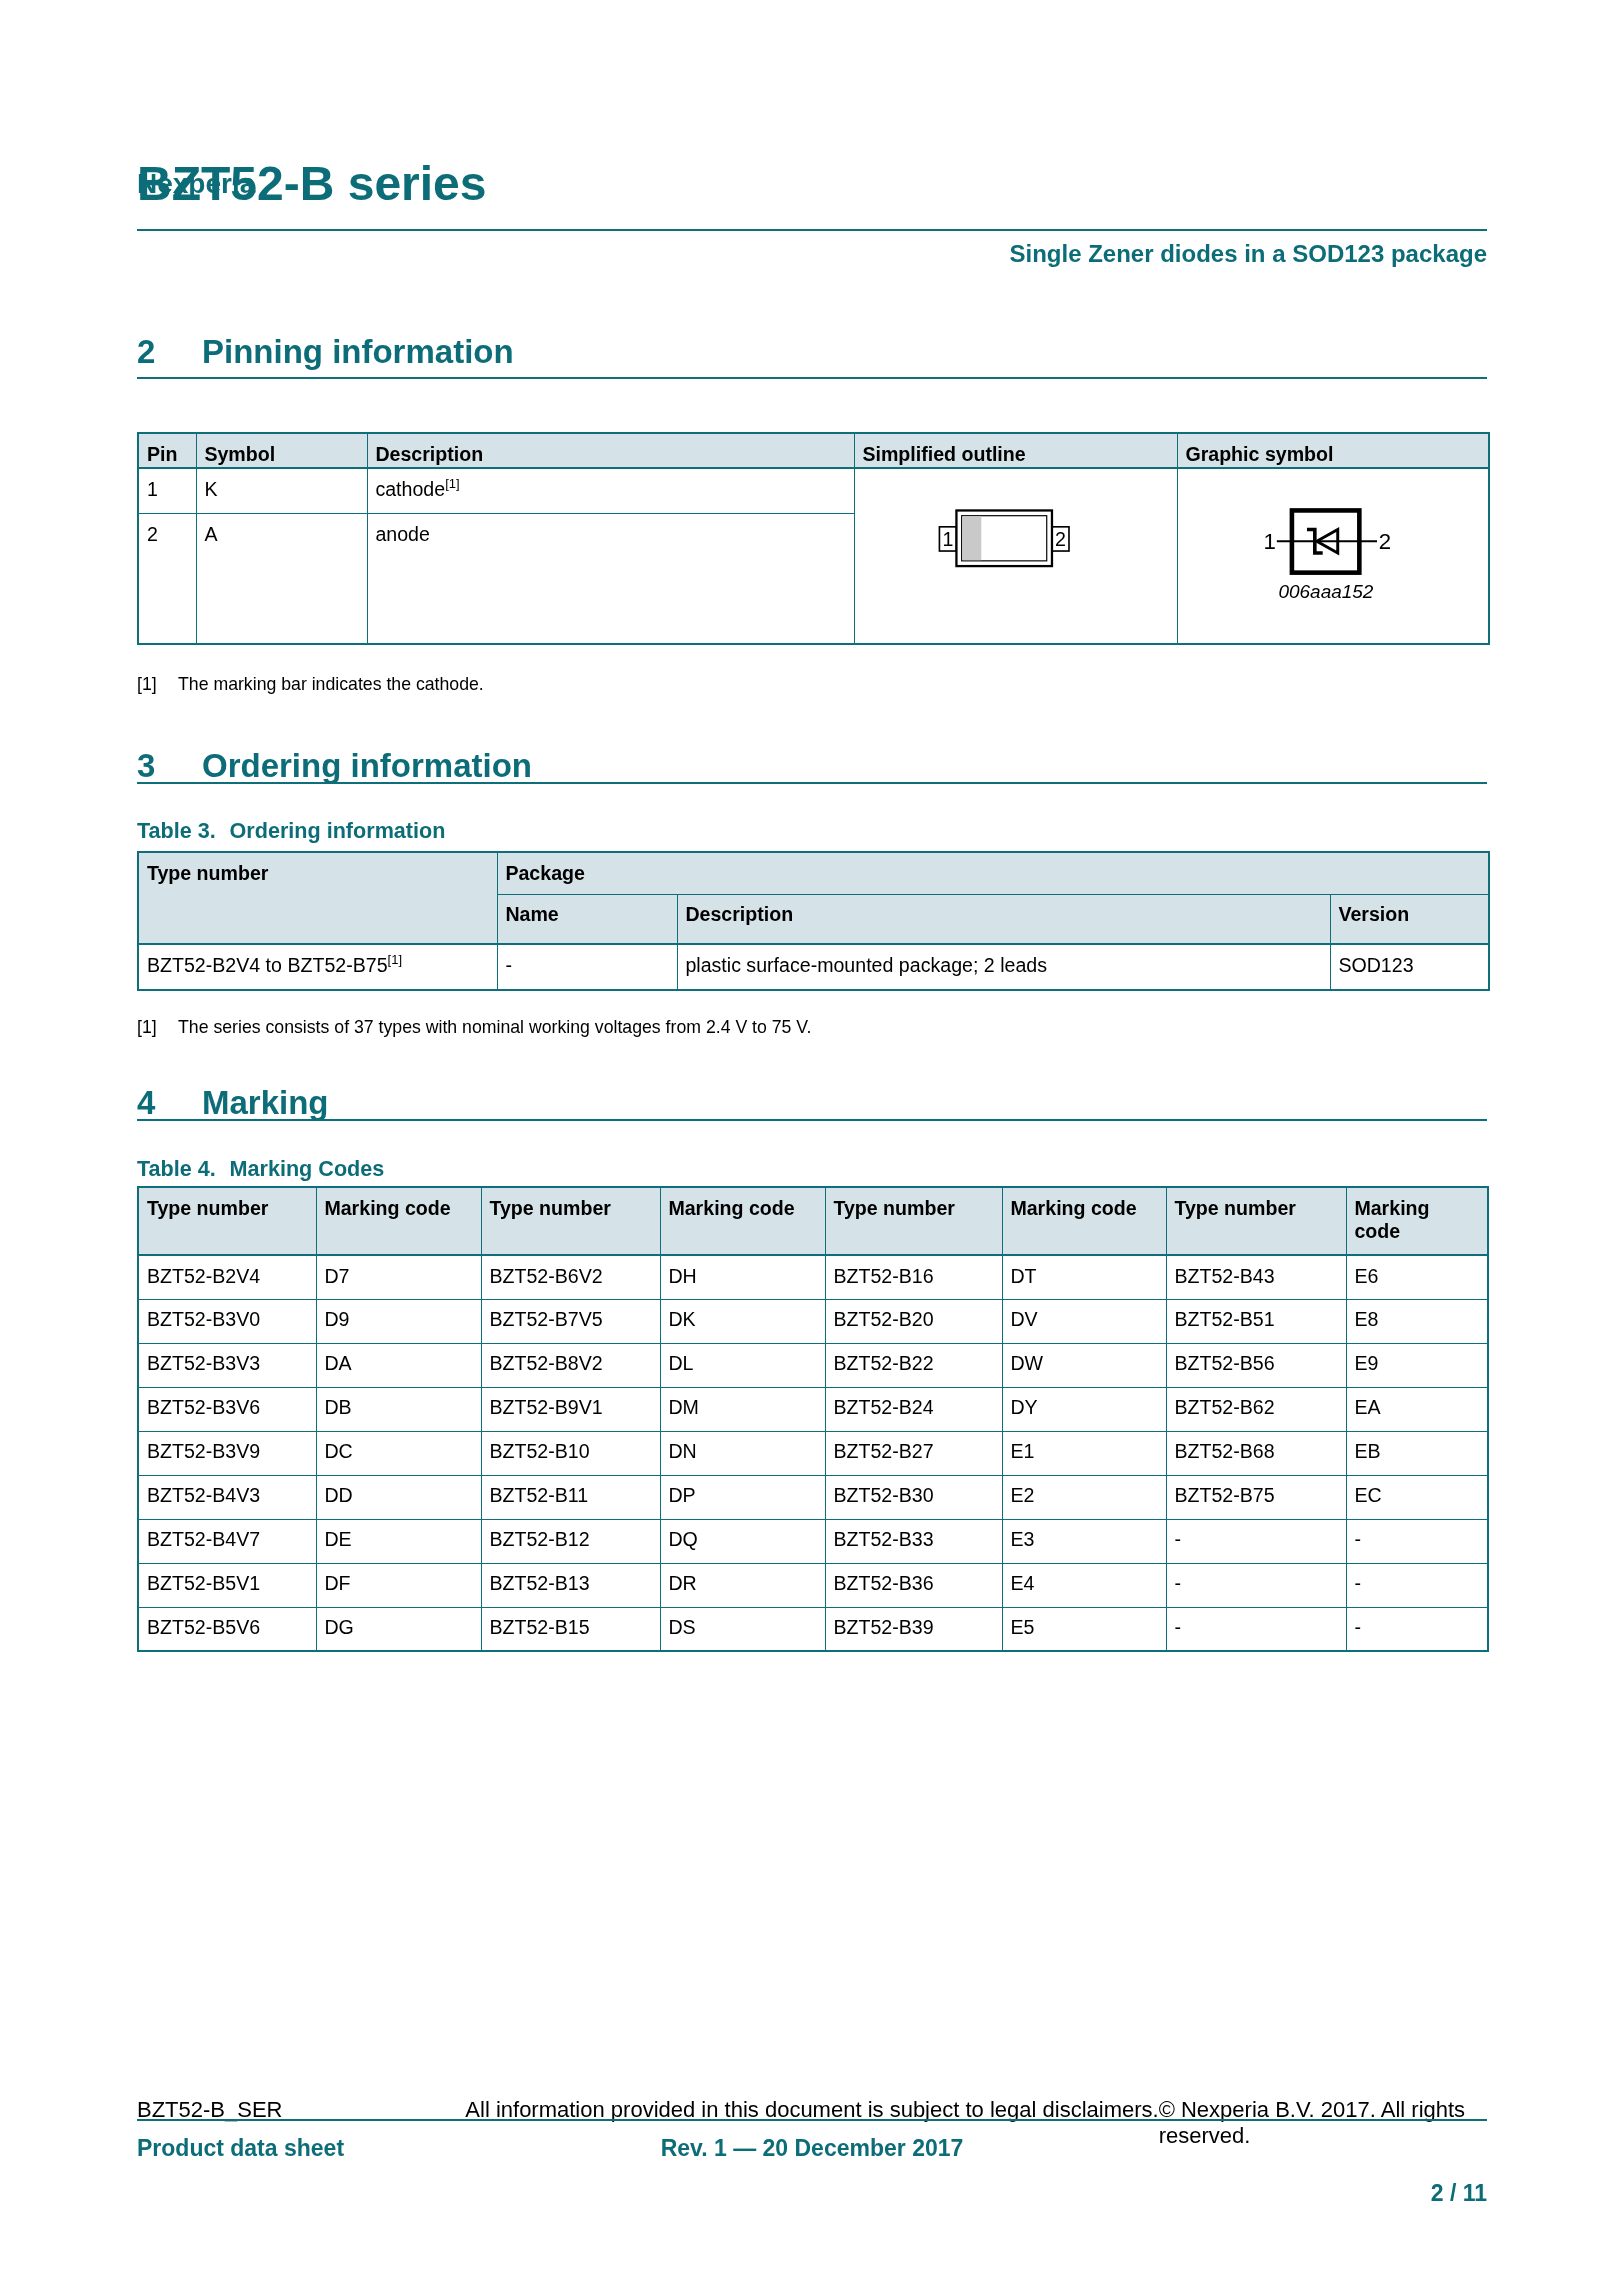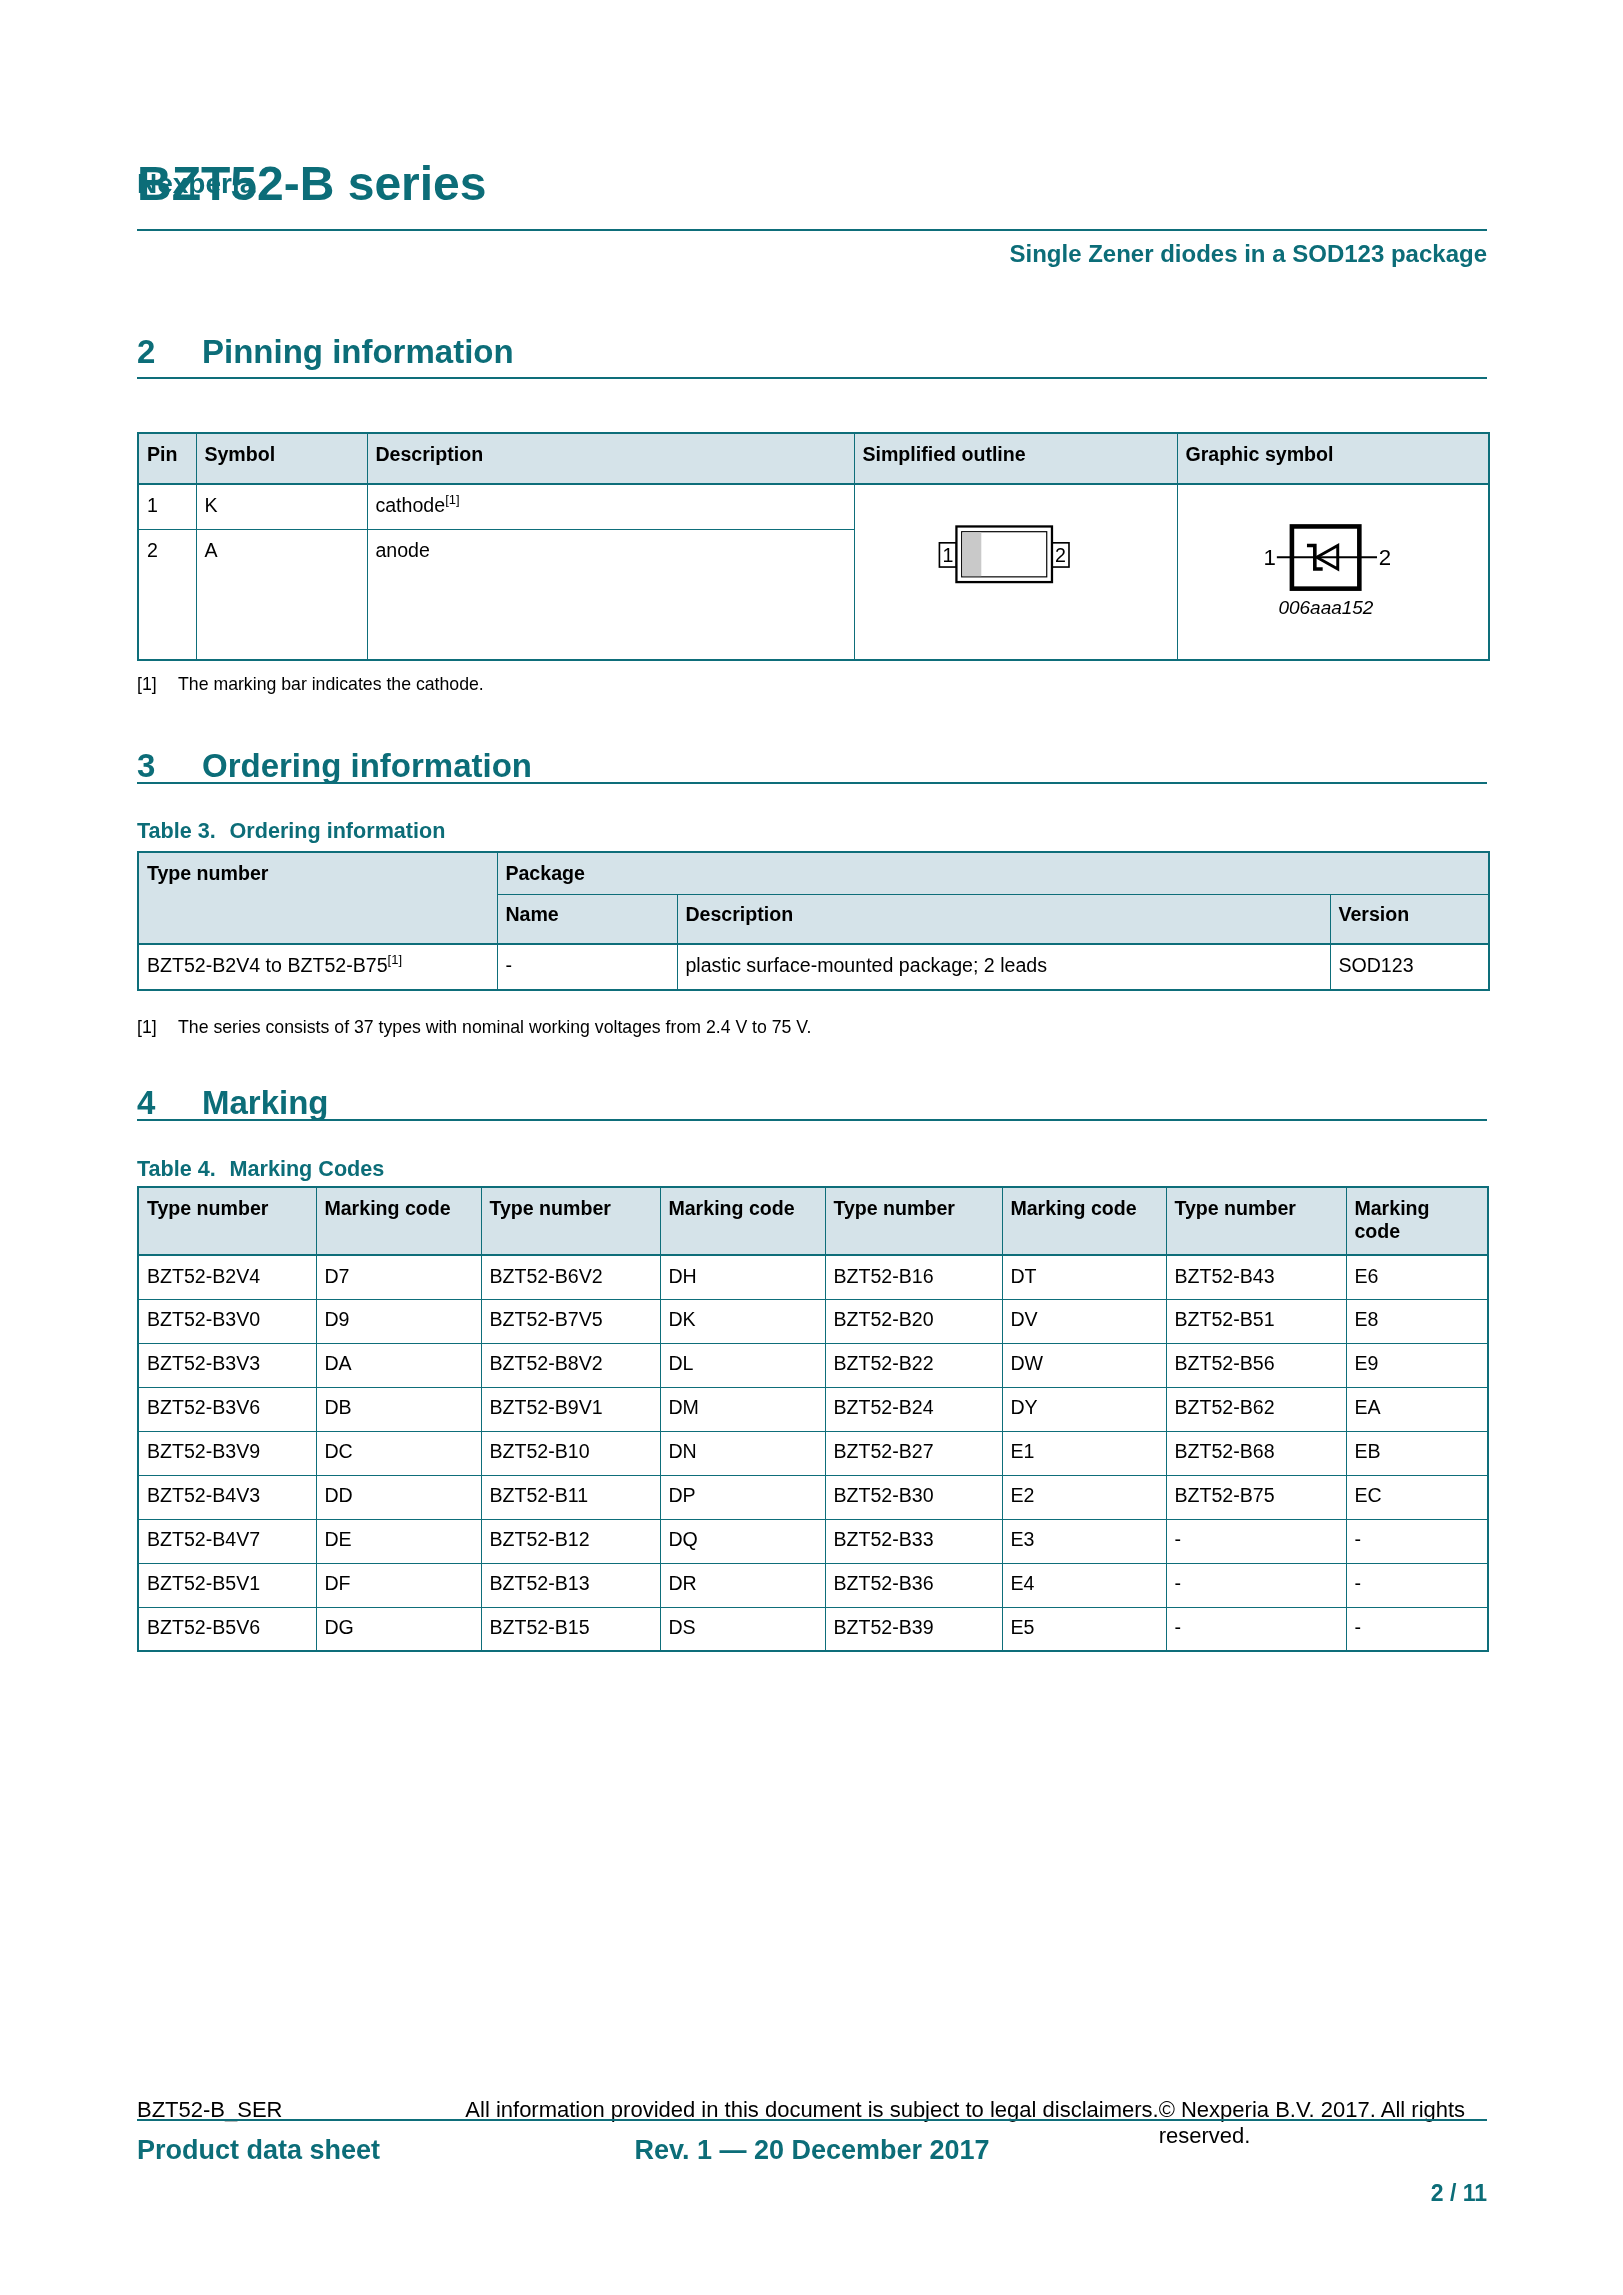--- a/index.html
+++ b/index.html
@@ -42,21 +42,21 @@
   
   table{border-collapse:collapse;table-layout:fixed;width:1350px;background:#fff;
         border:2px solid var(--teal);border-top-width:2.6px;border-bottom-width:2.6px}
   td,th{border:1.3px solid var(--teal);font-size:19.6px;line-height:1.2;color:var(--ink);
         padding:8.5px 7.9px 0 7.9px;vertical-align:top;text-align:left;overflow:hidden}
   th{font-weight:700;background:var(--hdr-fill)}
   tbody tr:first-child td{border-top-width:2.6px}
   .sup{font-size:13px;position:relative;top:-7.9px}
 
   .tbl-t2{top:432px}
-  .t2-h{height:51px}
+  .t2-h{height:35px}
   .t2-r1 td{height:45px}
   .t2-r2 td{height:127px}
   .fig-cell{padding:0}
 
   .tbl-t3{top:851px}
   .t3-h1 th{height:42px}
   .t3-h2 th{height:50px}
   .t3-d td{height:46px}
 
   .tbl-t4{top:1186px}
@@ -67,21 +67,21 @@
   .footnote .fn-marker{display:inline-block;width:41px}
   .fn-1{top:674px}
   .fn-2{top:1017px}
 
   
   .footer-line1{top:2097px;display:grid;grid-template-columns:1fr auto 1fr;font-size:22px}
   .footer-line1 .c{justify-self:center}
   .footer-line1 .r{justify-self:end}
   .rule-footer{top:2119px;height:2px}
   .footer-line2{top:2135px;display:grid;grid-template-columns:1fr auto 1fr;
-                font-size:27px;font-weight:700;color:var(--teal-text)}
+                font-size:23px;font-weight:700;color:var(--teal-text)}
   .footer-line2 .c{justify-self:center}
   .footer-line3{top:2180px;font-size:23px;font-weight:700;color:var(--teal-text);text-align:right}
 
   svg text{font-family:"Liberation Sans",sans-serif}
 </style>
 </head>
 <body>
 
 <div class="page">
 

